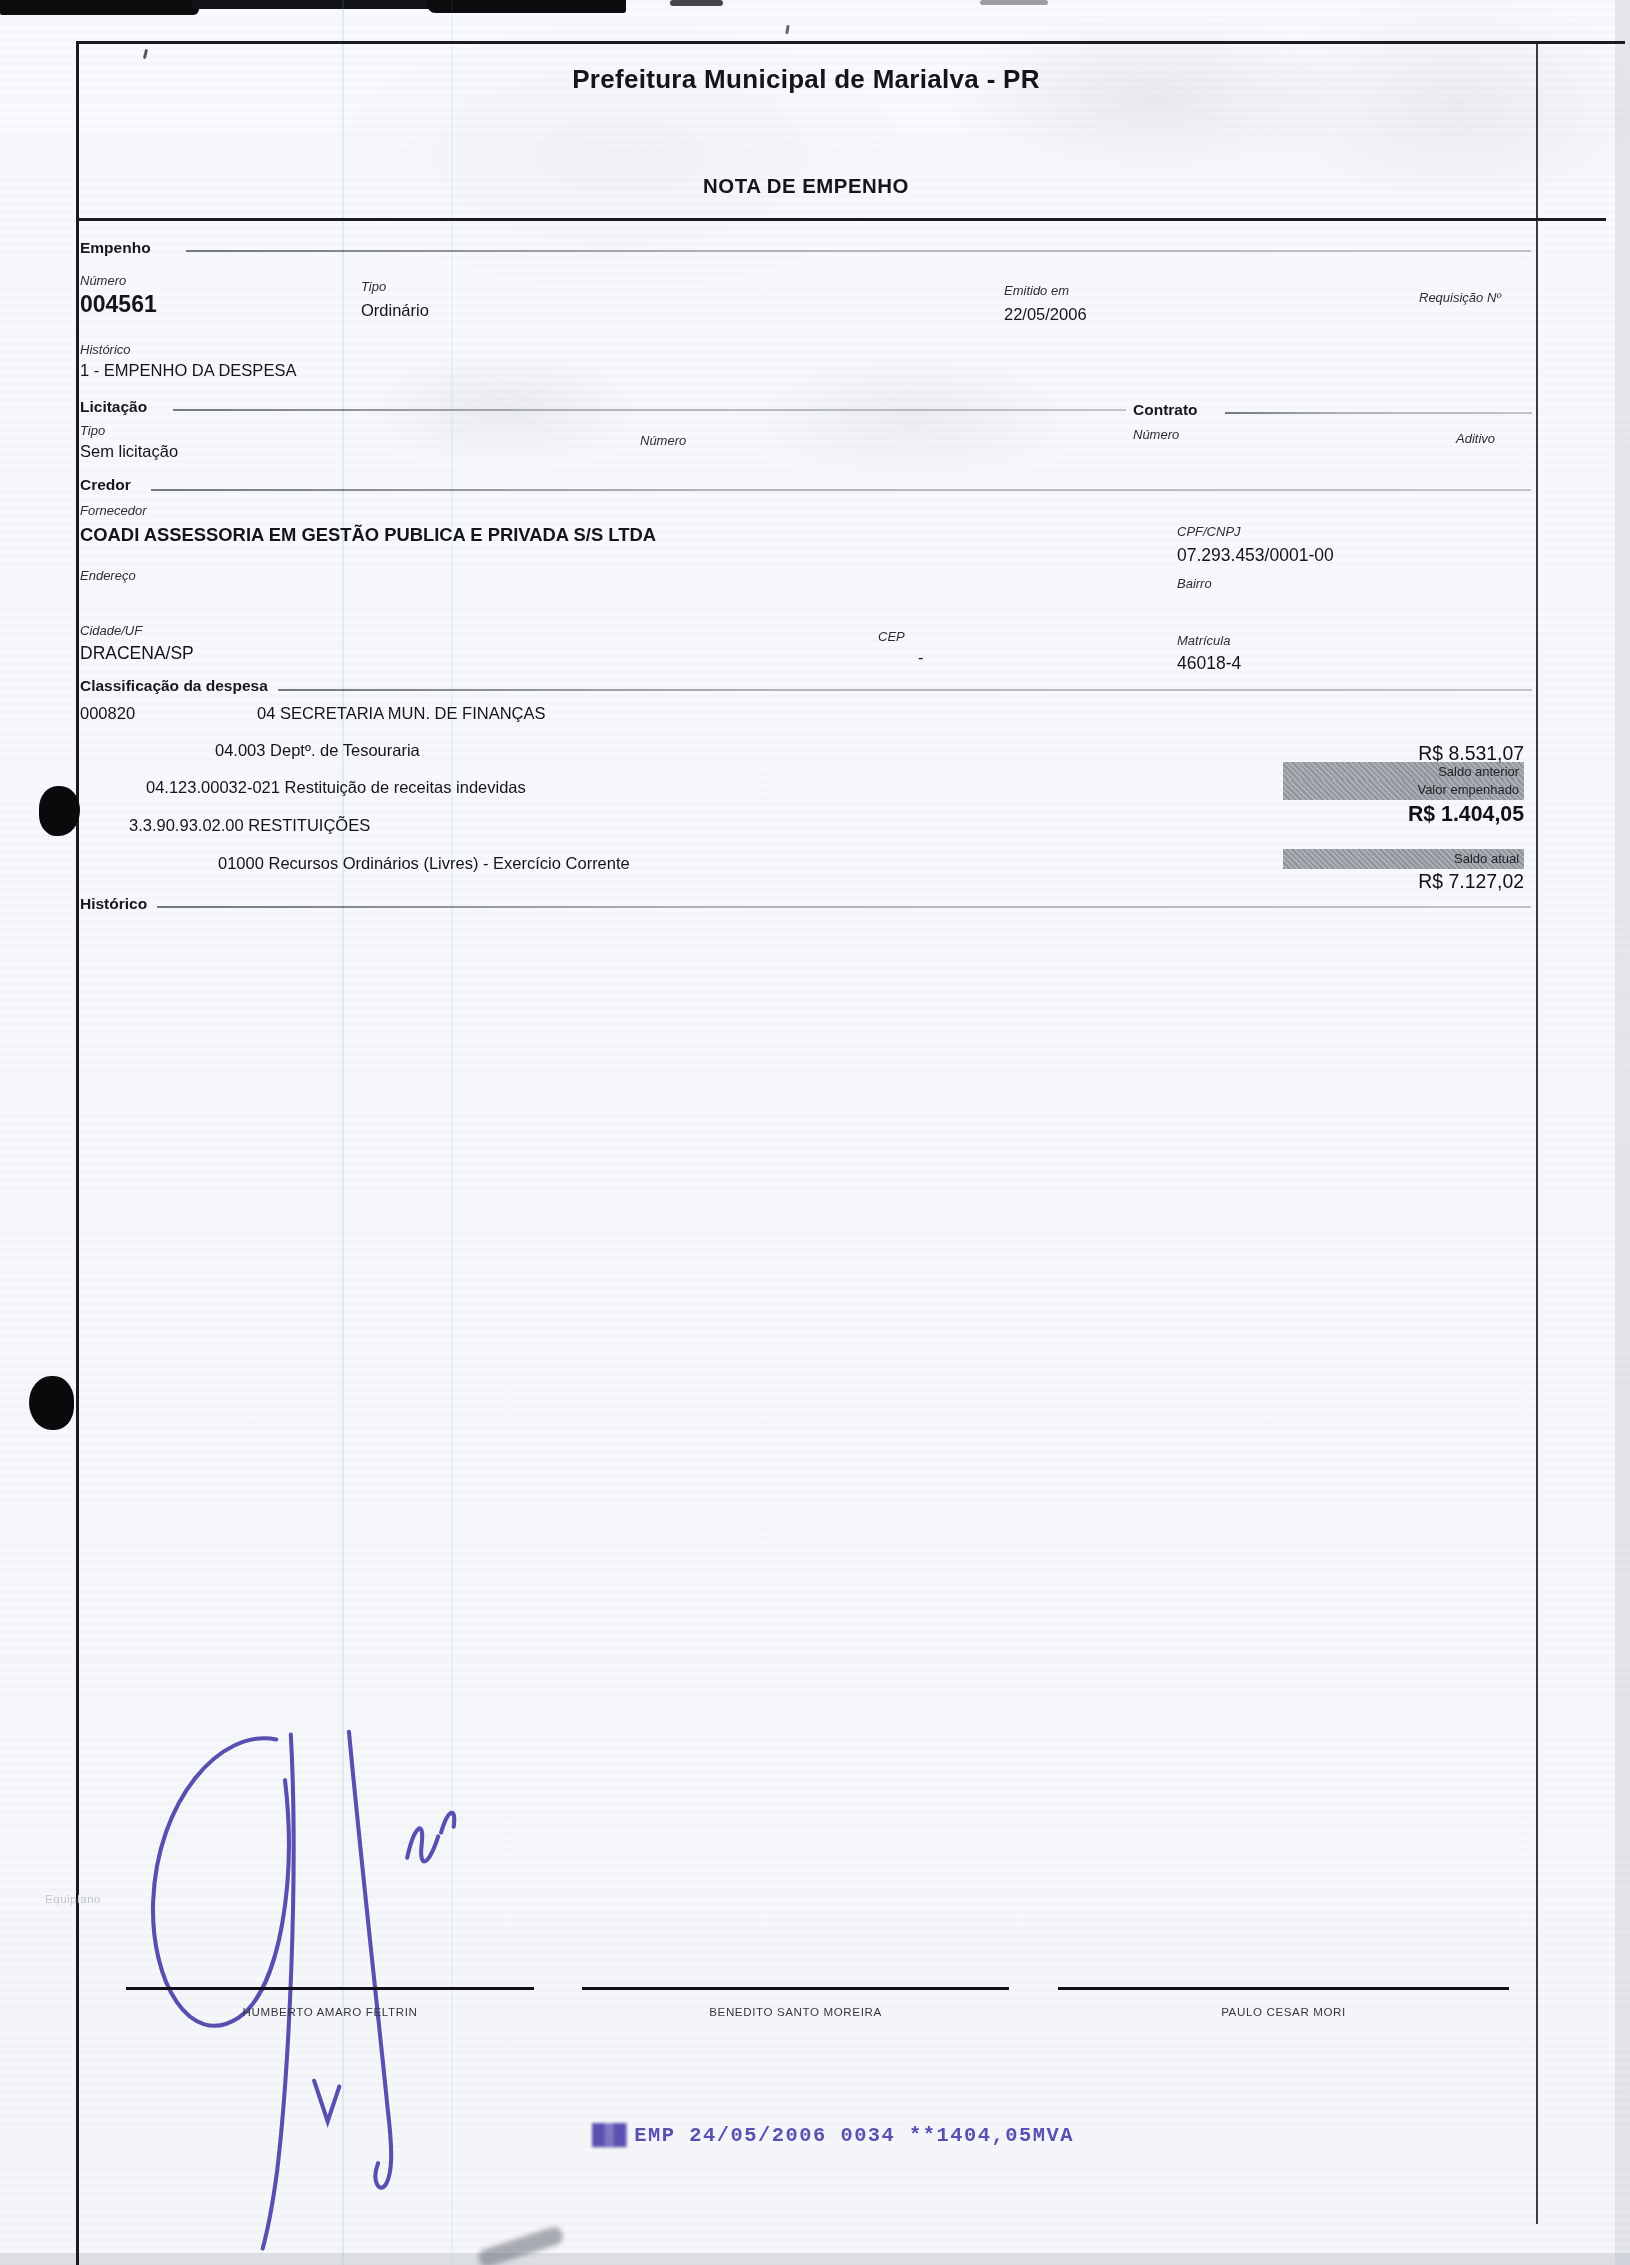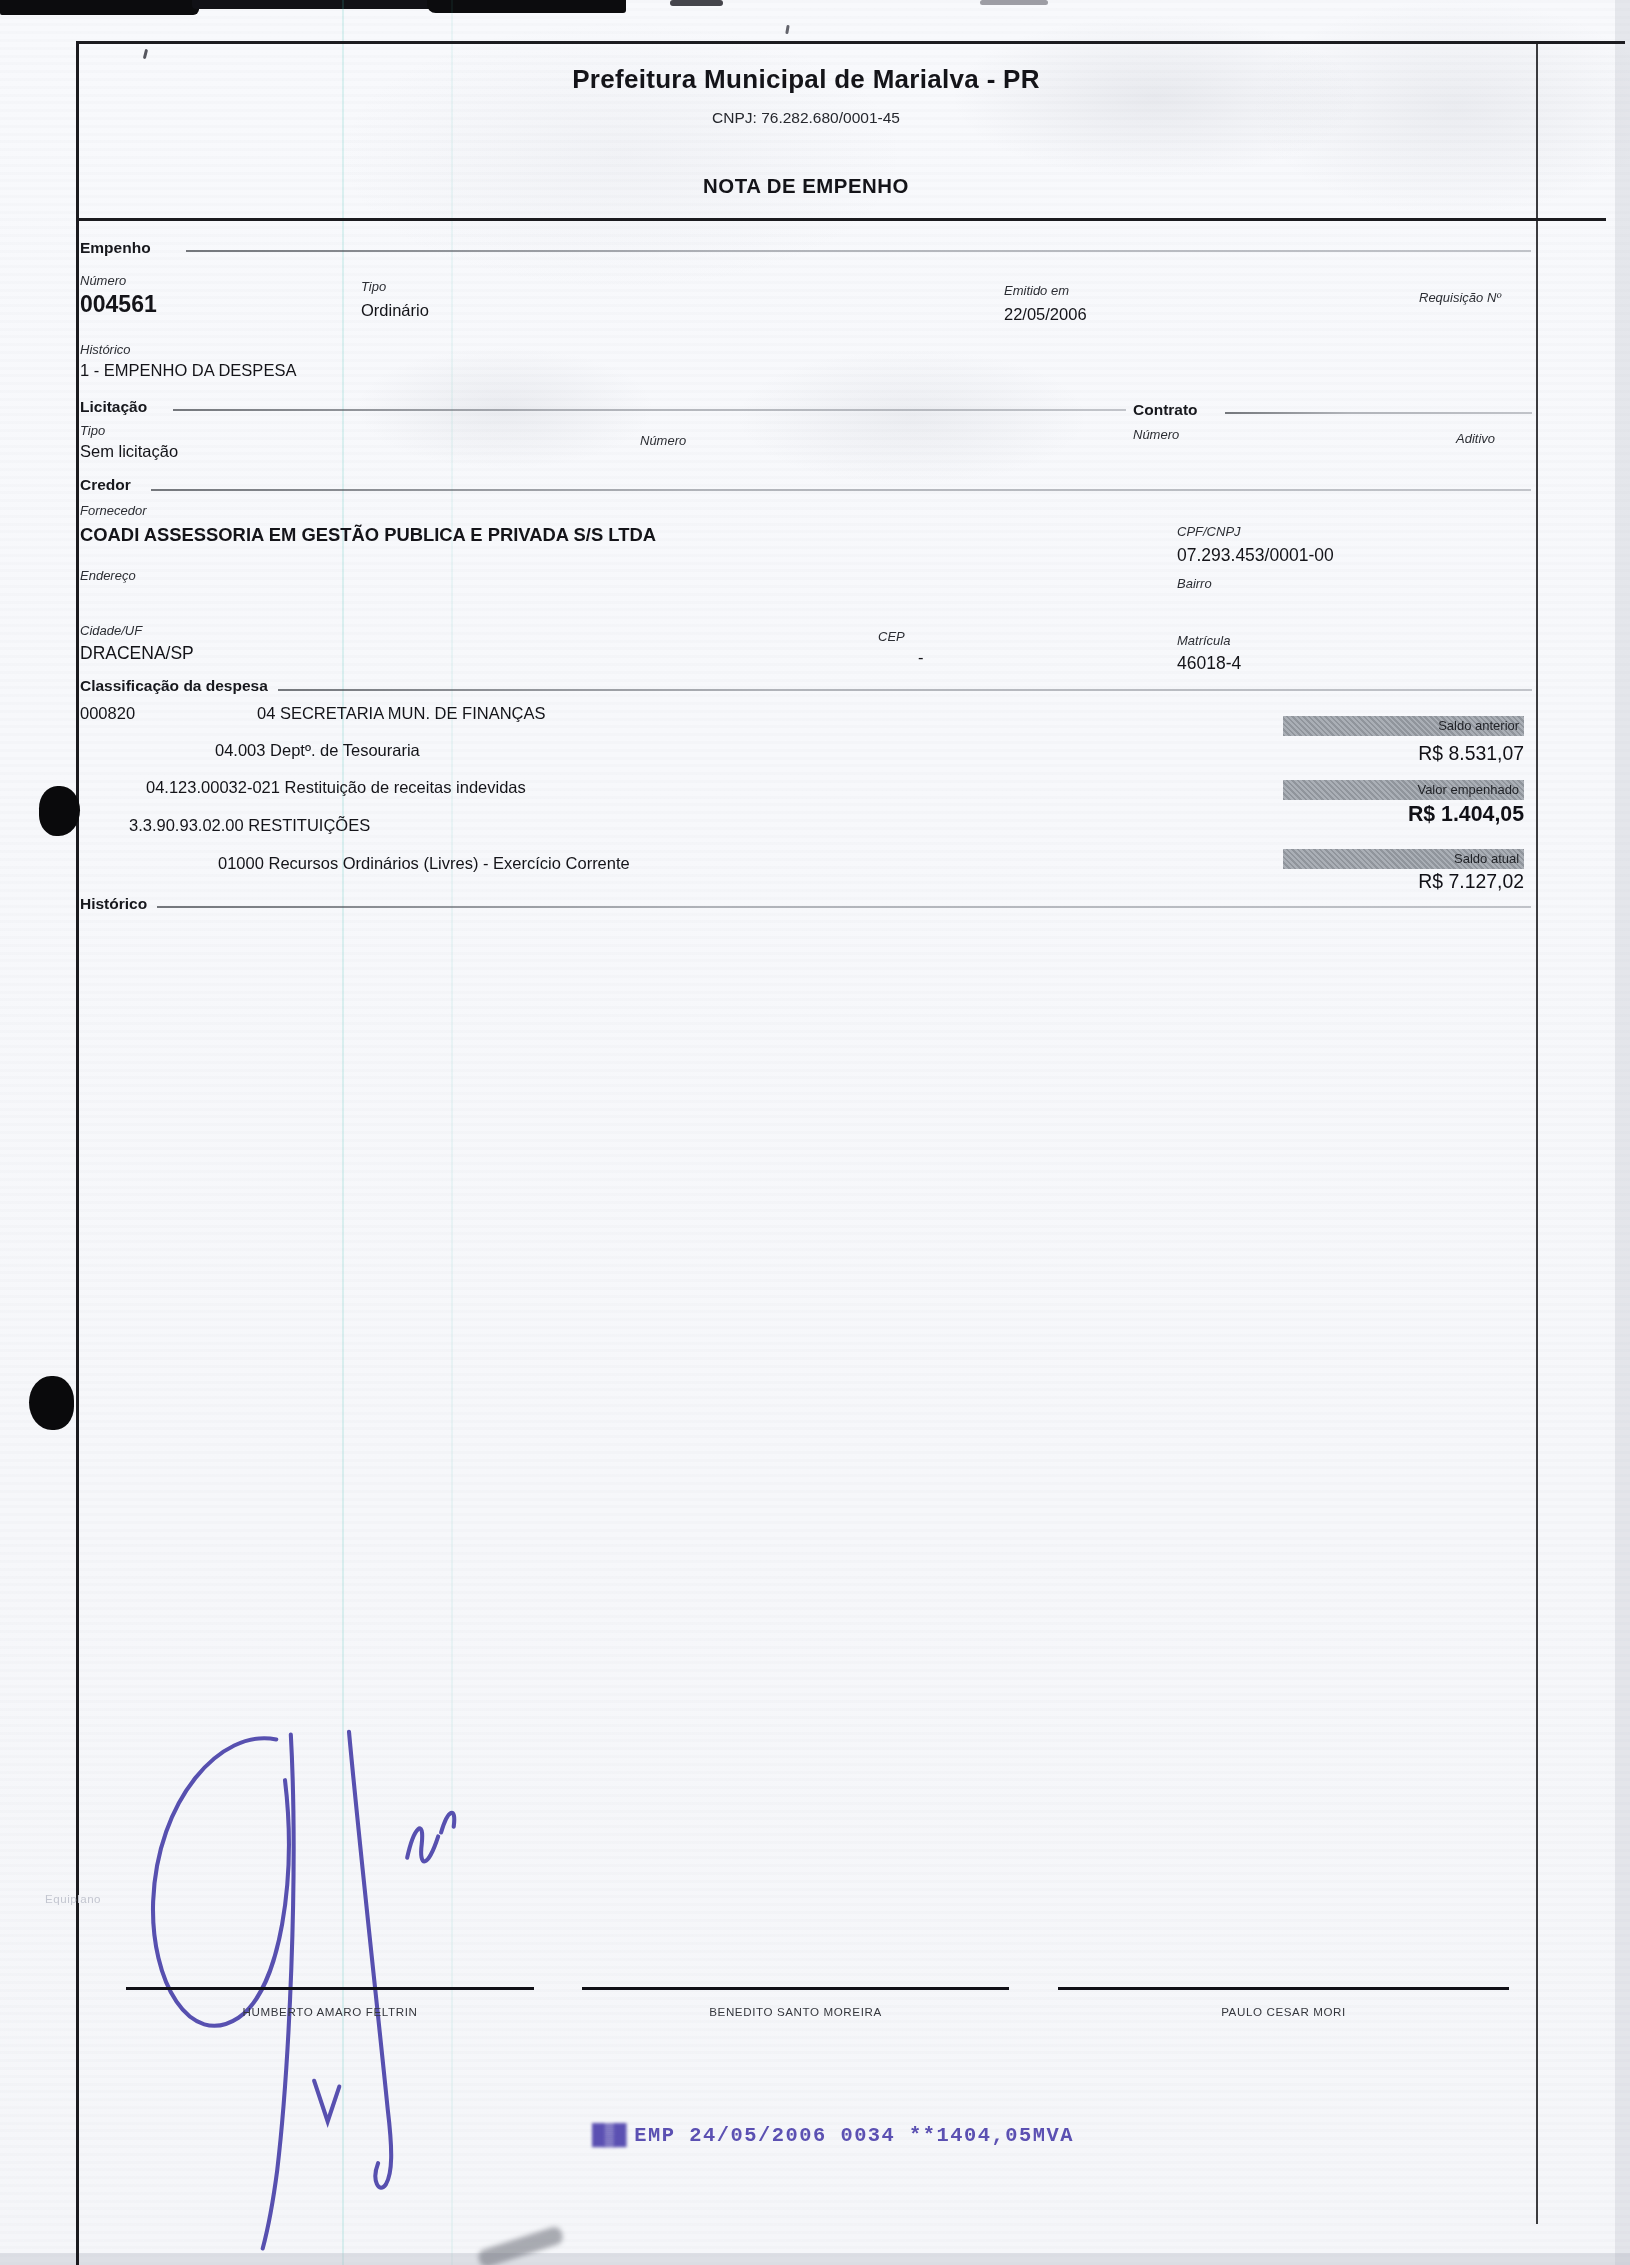--- a/index.html
+++ b/index.html
@@ -69,21 +69,21 @@
   
   .sec-class{left:80px;top:677px;} .rule-class{left:278px;top:689px;width:1254px;}
   .c-code{left:80px;top:704px;}  .c-desc0{left:257px;top:704px;}
   .c-desc1{left:215px;top:741px;} .c-desc2{left:102px;top:778px;margin-left:44px;}
   .c-desc3{left:129px;top:816px;} .c-desc4{left:218px;top:854px;}
   
   .sbar{left:1283px;width:241px;height:20.4px;line-height:20.4px;text-align:right;padding-right:4.9px;box-sizing:border-box;
         font-size:13px;color:#1f2126;
         background:repeating-linear-gradient(45deg,#90959c 0 1.9px,#aaafb6 1.9px 3.9px);}
   .sval{left:1283px;width:241px;text-align:right;font-size:19.4px;color:#101016;}
-  .sbar0{top:716px;} .sval0{top:742px;}
+  .sbar0{top:762px;} .sval0{top:742px;}
   .sbar1{top:780px;} .sval1{top:802px;font-size:21.3px;font-weight:bold;}
   .sbar2{top:849px;} .sval2{top:870px;}
   
   .sec-hist2{left:80px;top:895px;} .rule-hist2{left:157px;top:906px;width:1374px;}
   .hist2-text{left:80px;top:922px;width:1436px;font-family:"Liberation Mono",monospace;font-size:16px;color:#15151a;letter-spacing:0.3px;}
   
   .hole1{left:39px;top:786px;width:41px;height:50px;background:#0a0a0c;border-radius:48% 52% 55% 45%;}
   .hole2{left:29px;top:1376px;width:45px;height:54px;background:#0a0a0c;border-radius:52% 48% 46% 54%;}
   
   .sig-svg{left:124px;top:1722px;}
@@ -114,21 +114,20 @@
   <div class="abs teal2"></div>
   <div class="abs edge-right"></div>
   <div class="abs edge-bottom"></div>
   <div class="abs bottom-smudge"></div>
 
   <div class="abs b-top"></div>
   <div class="abs b-left"></div>
   <div class="abs b-right"></div>
 
   <div class="abs hdr hdr-org">Prefeitura Municipal de Marialva - PR</div>
-  <div class="abs hdr hdr-cnpj">CNPJ: 76.282.680/0001-45</div>
   <div class="abs hdr hdr-doc">NOTA DE EMPENHO</div>
   <div class="abs hr-heavy"></div>
 
   <div class="abs sec sec-emp">Empenho</div>
   <div class="abs rule rule-emp"></div>
   <div class="abs lbl lbl-numero">Número</div>
   <div class="abs val val-numero">004561</div>
   <div class="abs lbl lbl-tipo">Tipo</div>
   <div class="abs val val-tipo">Ordinário</div>
   <div class="abs lbl lbl-emitido">Emitido em</div>

